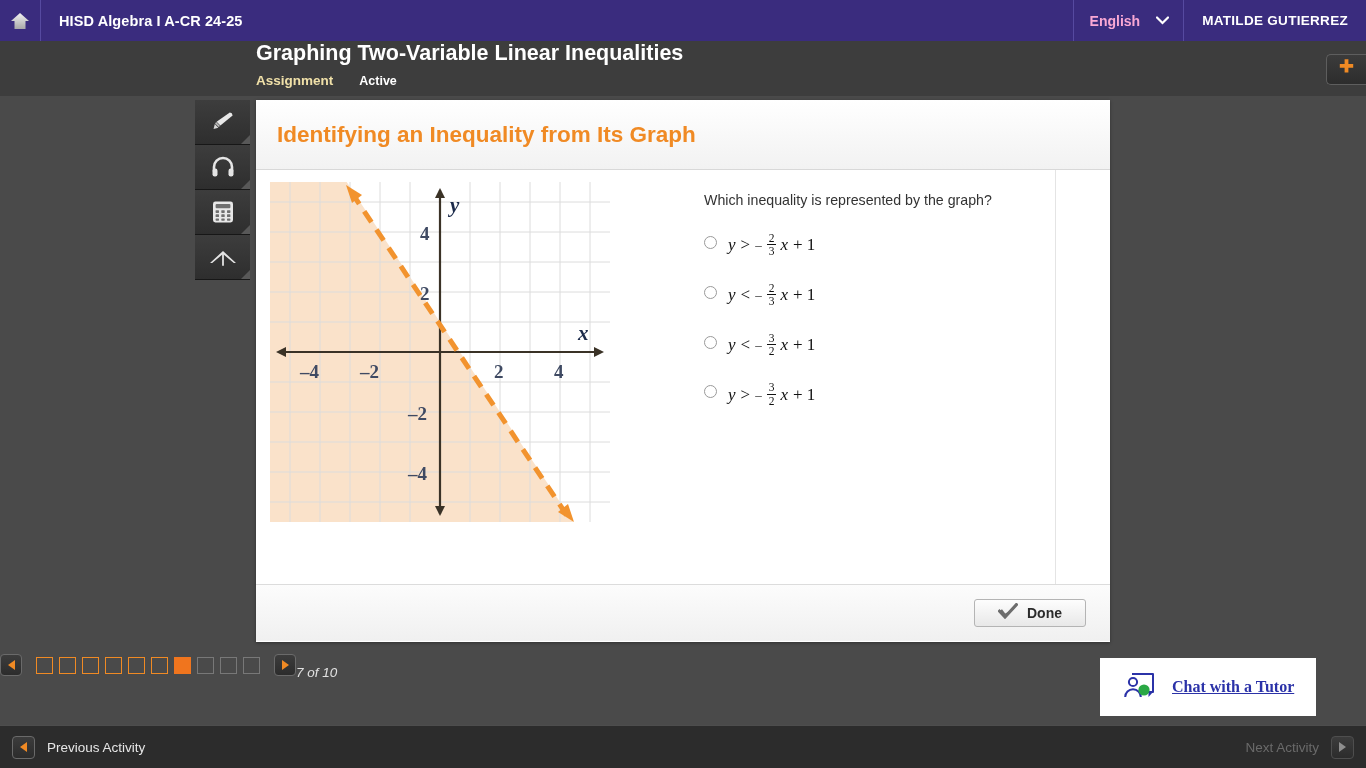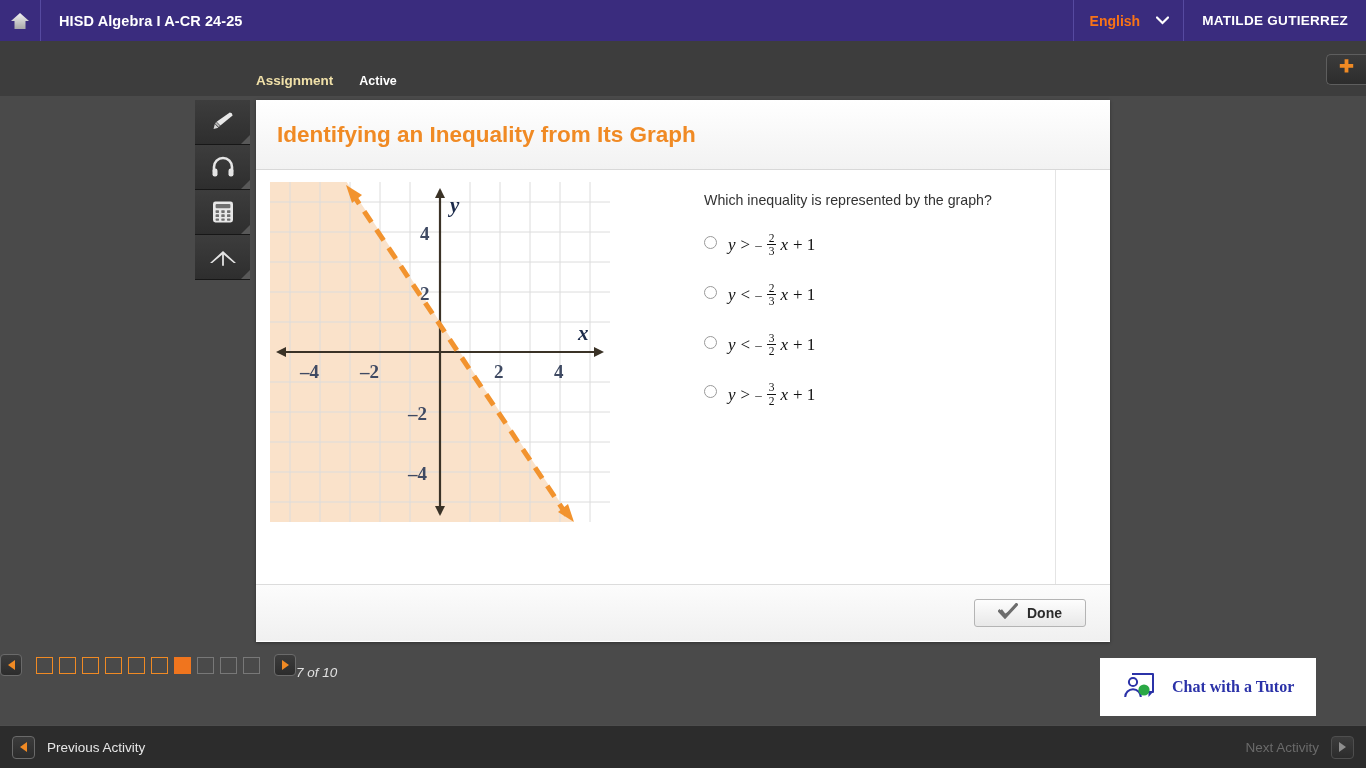--- a/index.html
+++ b/index.html
@@ -26,21 +26,21 @@
     display: flex; align-items: center;
     padding-left: 18px;
     color: #ffffff; font-size: 14.5px; font-weight: bold;
     letter-spacing: .1px;
   }
   #topbar-right { margin-left: auto; display: flex; align-items: stretch; }
   #lang-select {
     display: flex; align-items: center; gap: 16px;
     padding: 0 14px 0 16px;
     border-left: 1px solid #564aa0; border-right: 1px solid #564aa0;
-    color: #f97316; font-size: 14px; font-weight: bold; cursor: pointer;
+    color: #f9a8d4; font-size: 14px; font-weight: bold; cursor: pointer;
   }
   .chev { display: inline-block; color: #fff; font-size: 13px; line-height: 1; }
   #user-name {
     display: flex; align-items: center; padding: 0 18px;
     color: #fff; font-size: 13.5px; font-weight: bold; letter-spacing: .3px;
   }
 
   
   #page-header {
     position: absolute; top: 41px; left: 0; width: 1366px; height: 55px;
@@ -187,21 +187,21 @@
   #chat-widget {
     position: absolute; right: 50px; top: 658px;
     width: 216px; height: 58px;
     background: #fff;
     display: flex; align-items: center; gap: 14px;
     padding-left: 22px;
     cursor: pointer;
   }
   #chat-label {
     font-family: "Liberation Serif", serif;
-    font-size: 16px; font-weight: bold; color: #2b32a8;
+    font-size: 16px; font-weight: bold; color: #2b32a8; text-decoration: underline;
   }
 
   
   #bottombar {
     position: absolute; left: 0; bottom: 0; width: 1366px; height: 43px;
     background: #2c2c2c; border-top: 1px solid #4d4d4d;
     display: flex; align-items: center;
   }
   .act-btn {
     width: 23px; height: 23px;
@@ -242,20 +242,21 @@
         <svg width="13" height="9" viewBox="0 0 13 9">
             <path d="M1 1.5 L6.5 7 L12 1.5" stroke="#fff" stroke-width="2.2" fill="none" stroke-linecap="round"></path>
           </svg>
       </span>
     </div>
     <div id="user-name">MATILDE GUTIERREZ</div>
   </div>
 </div>
 
 <div id="page-header">
+  <div id="assignment-title">Graphing Two-Variable Linear Inequalities</div>
   <div id="meta-row">
     <span id="meta-type">Assignment</span>
     <span id="meta-status">Active</span>
   </div>
   <div id="add-button">
     <span class="plus-glyph">
       <svg width="19" height="19" viewBox="0 0 19 19">
           <path d="M7.6 1.2 h3.8 v4.8 h4.8 v3.8 h-4.8 v4.8 h-3.8 v-4.8 h-4.8 v-3.8 h4.8 z" fill="#f08a24"></path>
         </svg>
     </span>

